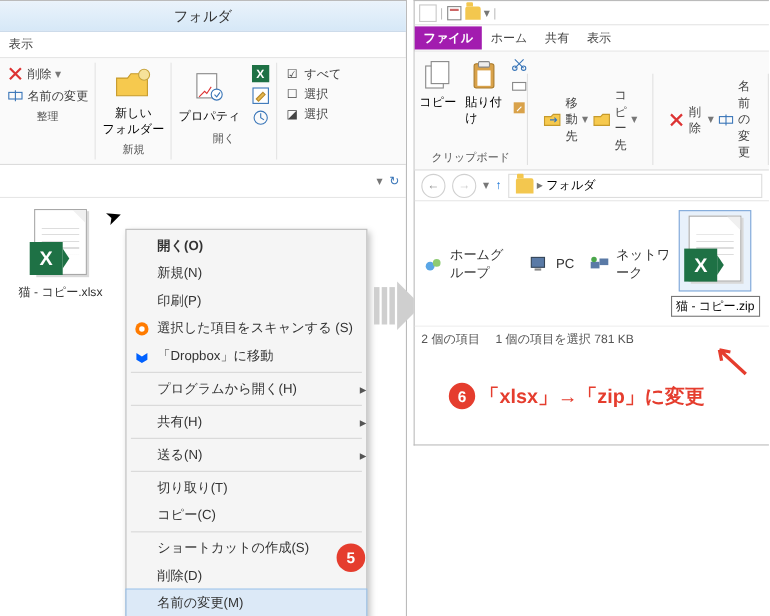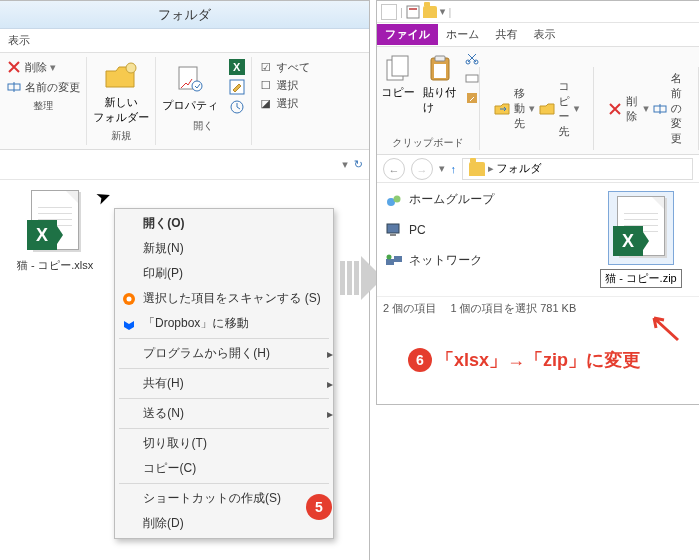--- a/index.html
+++ b/index.html
@@ -49,21 +49,21 @@
   .win2 .quick .sq { width:16px; height:16px; border:1px solid #c8c8c8;}
   .ribbon2 { background:#fafafa; border-bottom:1px solid #ddd; padding:4px 0; display:flex;}
   .bigbtn { display:flex; flex-direction:column; align-items:center; font-size:11px; padding:0 4px;}
   .bigbtn .ic{width:34px;height:34px;display:flex;align-items:center;justify-content:center;}
   .pinrow{display:flex;flex-direction:column;align-items:center;gap:6px;margin-left:4px;}
   .pin{width:14px;height:14px; display:flex; align-items:center; justify-content:center;}
   .rcol { border-left:1px solid #e0e0e0; display:flex; flex-direction:row; padding:4px 14px; gap:4px; font-size:11px; color:#444;margin-top:16px;}
   .rcol .ritem{gap:4px;}
   .grouplab{font-size:10px; color:#555; text-align:center; padding:2px 0 0;margin-top:19px;}
   .body2{display:flex; padding:8px;}
-  .nav2{display:flex; flex-direction:column; gap:14px; font-size:12px; color:#333;}
+  .nav2{display:flex; flex-direction:row; gap:14px; font-size:12px; color:#333;}
   .nav2 .n{display:flex; align-items:center; gap:6px;}
   .nav2 .nic{width:18px; height:16px; display:flex; align-items:center; justify-content:center;}
   .file2{ margin-left:auto; display:flex; flex-direction:column; align-items:center; width:100px;}
   .file2 .sel{border:1px solid #7da7d9; background:#e8f1fb; padding:4px;}
   .file2 .fname2{border:1px solid #777; padding:1px 4px; margin-top:4px; font-size:11px;}
   .status2 { font-size:11px; color:#555; padding:4px 6px; display:flex; gap:14px; border-top:1px solid #eee;}
   .legend { position:absolute; display:flex; align-items:center; gap:4px;}
   .legend .b{width:24px;height:24px;border-radius:12px;background:#e53d2e;color:#fff;font-weight:bold;display:flex;align-items:center;justify-content:center;font-size:14px;}
   .legend .t{color:#e53d2e;font-weight:bold;font-size:18px;}
   .bigarrow { position:absolute; left:340px; top:256px; display:flex; align-items:center; gap:2px;}
@@ -239,20 +239,23 @@
   <div class="citem">
       <span>コピー(C)</span>
     </div>
   <div class="sep"></div>
   <div class="citem">
       <span>ショートカットの作成(S)</span>
     </div>
   <div class="citem">
       <span>削除(D)</span>
     </div>
+  <div class="citem hl">
+      <span>名前の変更(M)</span>
+    </div>
 
 </div>
 <div class="badge" style="left:306px; top:494px;">5</div>
 
 <div class="bigarrow">
   <div class="bar"></div>
     <div class="bar"></div>
     <div class="bar"></div>
     <div class="head"></div>
 </div>

